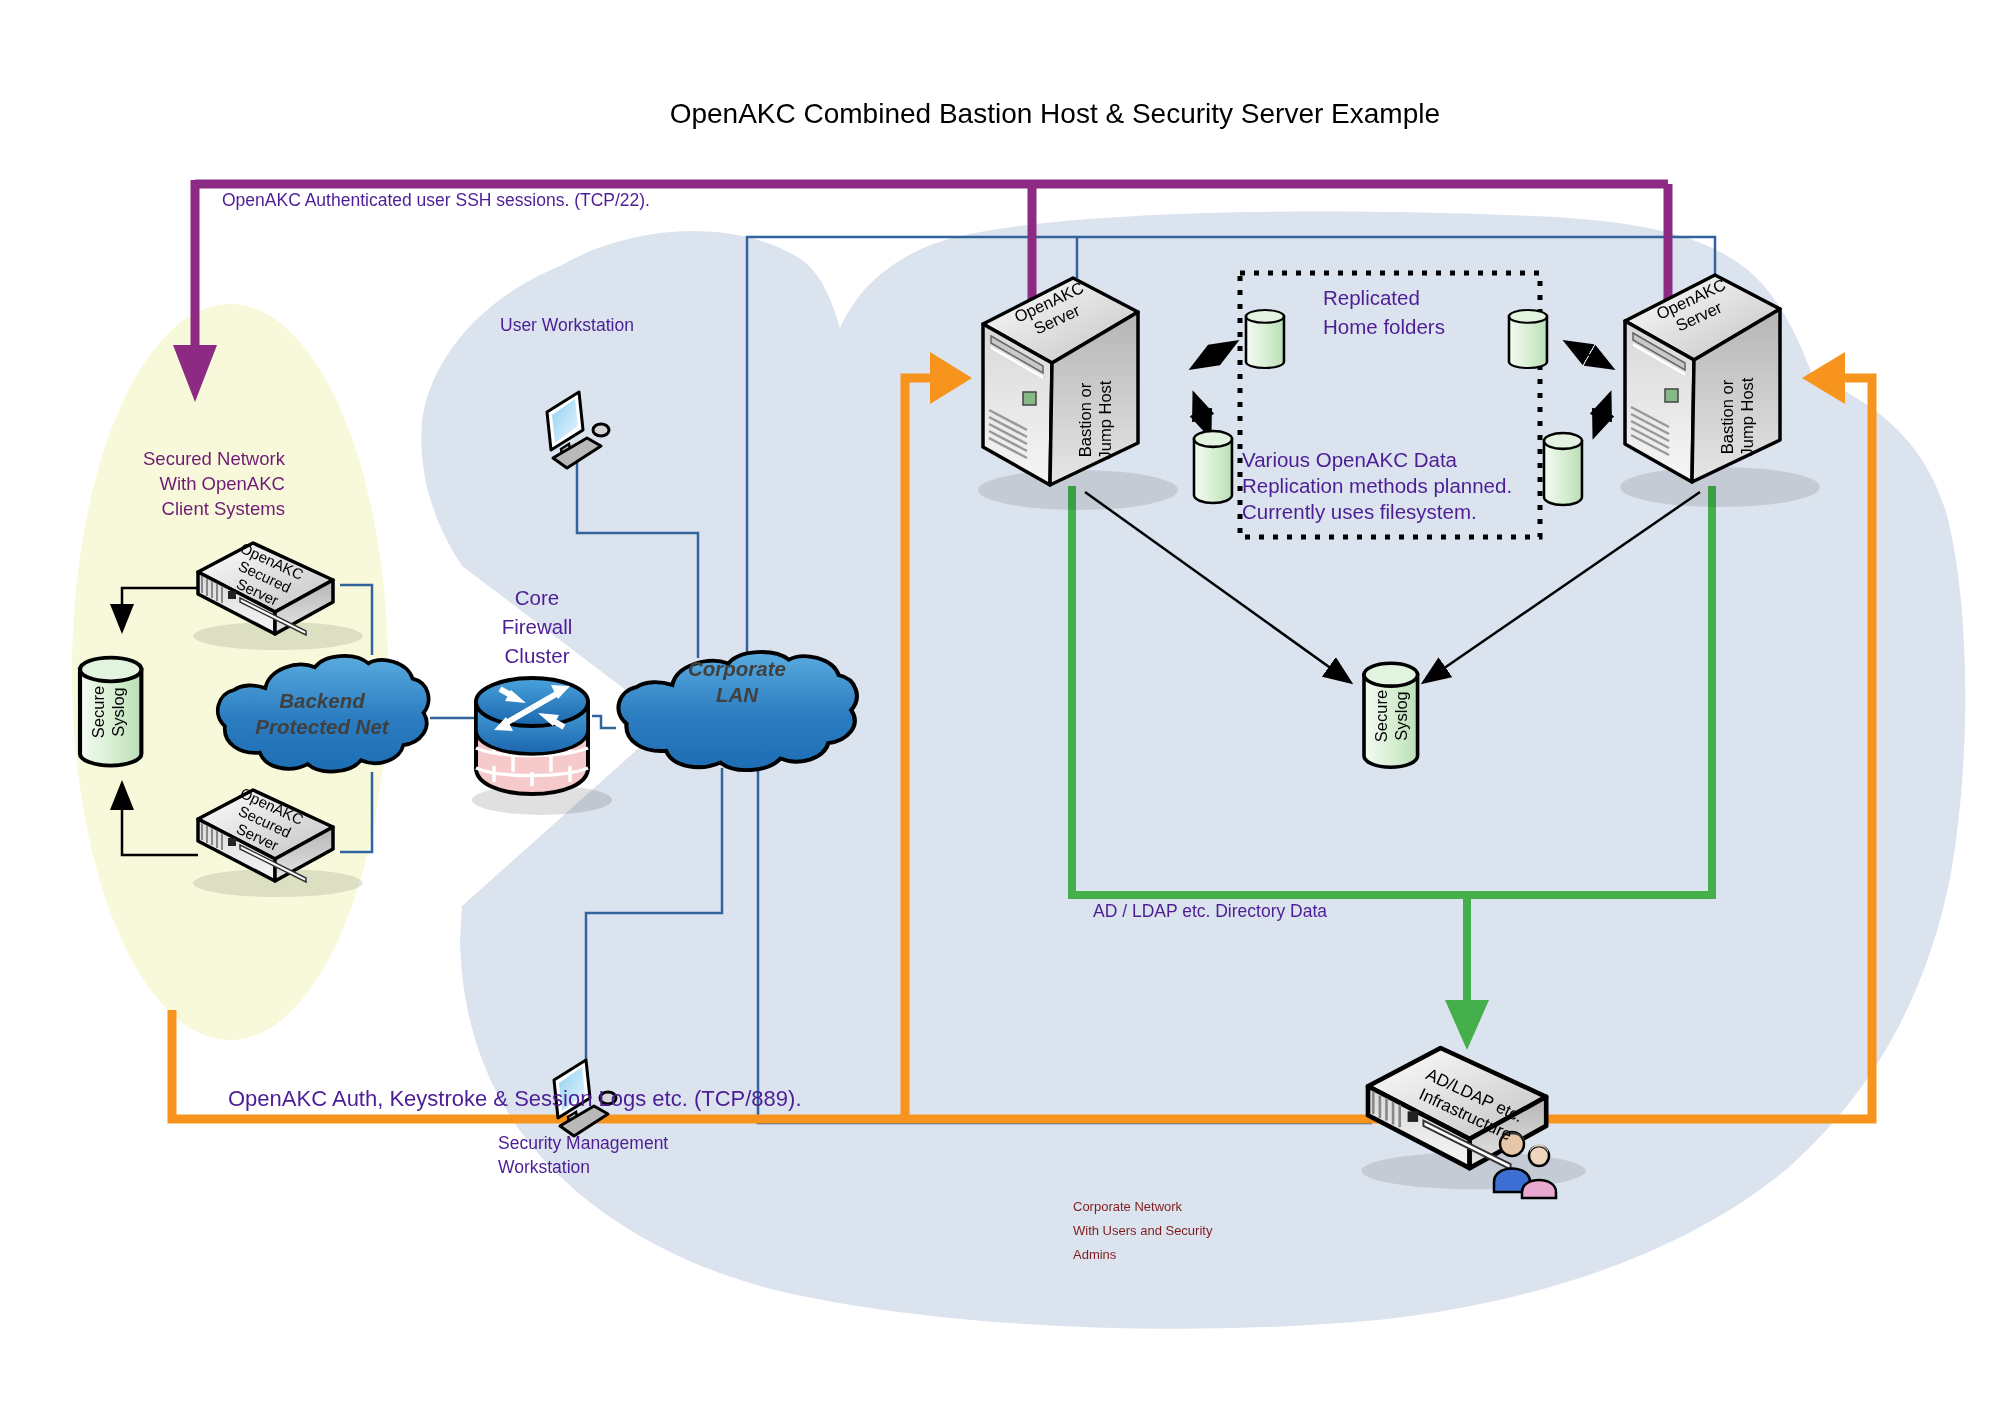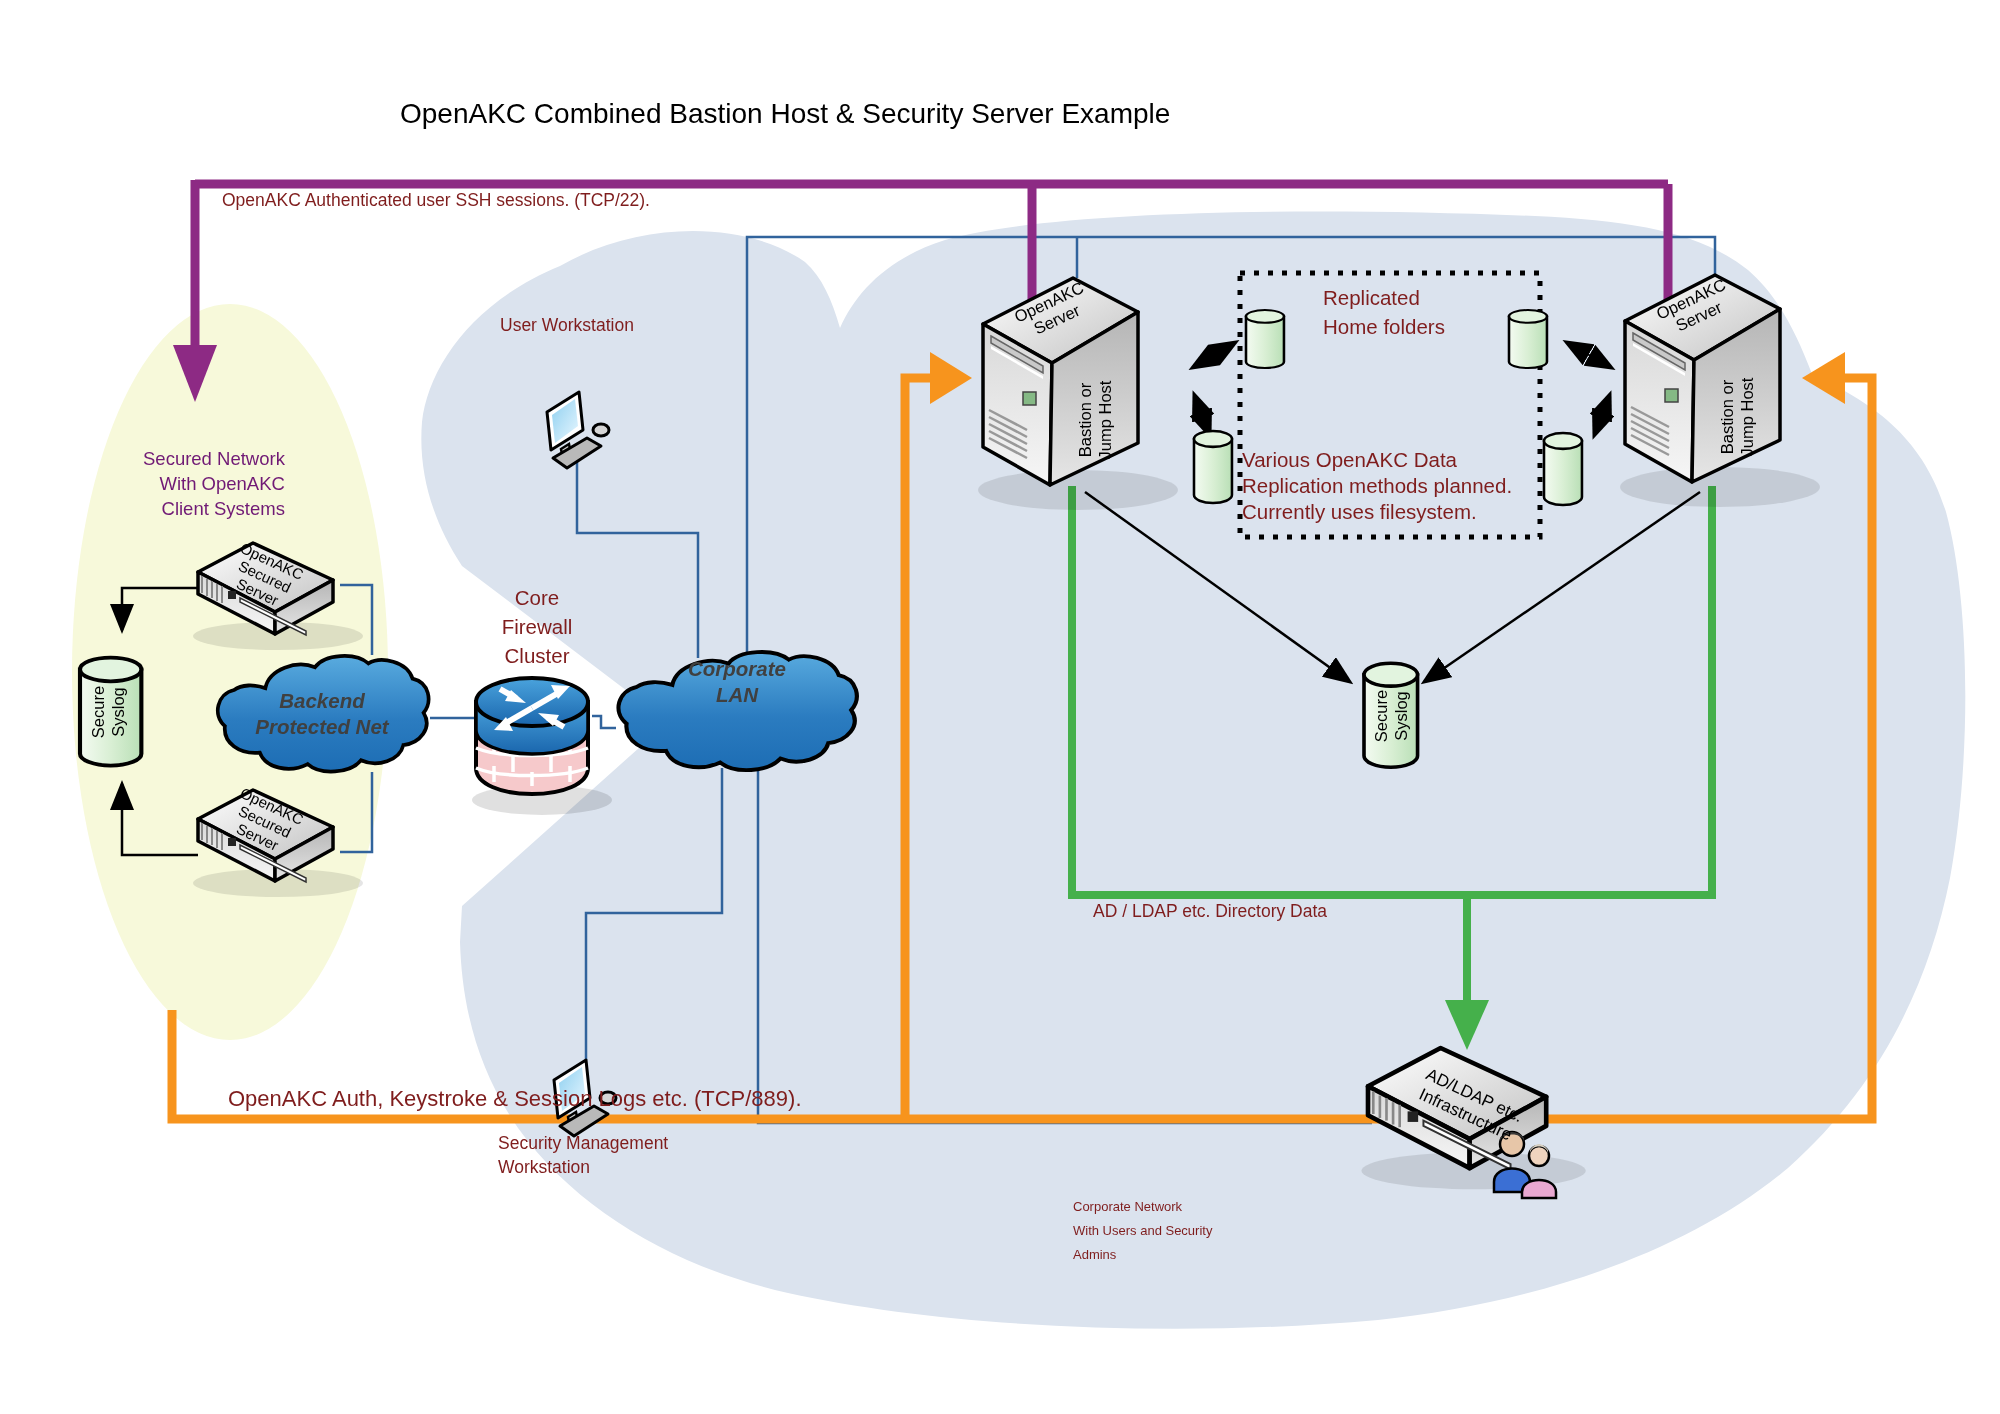--- a/index.html
+++ b/index.html
@@ -1,20 +1,20 @@
 <!DOCTYPE html>
 <html><head>
 <meta charset="utf-8">
 <style>
   html,body{margin:0;padding:0;background:#ffffff;font-family:"Liberation Sans",sans-serif;}
   #stage{position:relative;width:2000px;height:1414px;background:#ffffff;overflow:hidden;}
   #scene{position:absolute;left:0;top:0;}
-  .lbl{position:absolute;color:#7f1d1d;white-space:nowrap;}
+  .lbl{position:absolute;color:#4c1d95;white-space:nowrap;}
   .lbl div{white-space:nowrap;}
-  #title{left:400px;top:98px;width:1040px;text-align:left;font-size:28px;color:#000;}
+  #title{left:400px;top:98px;width:1040px;text-align:right;font-size:28px;color:#000;}
   #ssh-label{left:222px;top:190px;font-size:17.5px;}
   #logs-label{left:228px;top:1086px;font-size:22px;}
   #dir-label{left:1093px;top:901px;font-size:17.5px;}
   #userws-label{left:500px;top:315px;font-size:17.5px;}
   #secws-label{left:498px;top:1131px;font-size:17.5px;line-height:24px;}
   #corpnet-label{left:1073px;top:1195px;font-size:13px;line-height:24px;color:#7f1d1d;}
   #securednet-label{left:143px;top:446px;font-size:18.5px;line-height:25px;color:#701a75;text-align:right;}
   #firewall-label{left:467px;top:583px;width:140px;text-align:center;font-size:20.5px;line-height:29px;}
   #replicated-label{left:1323px;top:283px;font-size:20.5px;line-height:29px;}
   #repnote-label{left:1242px;top:447px;font-size:20.5px;line-height:26px;}

